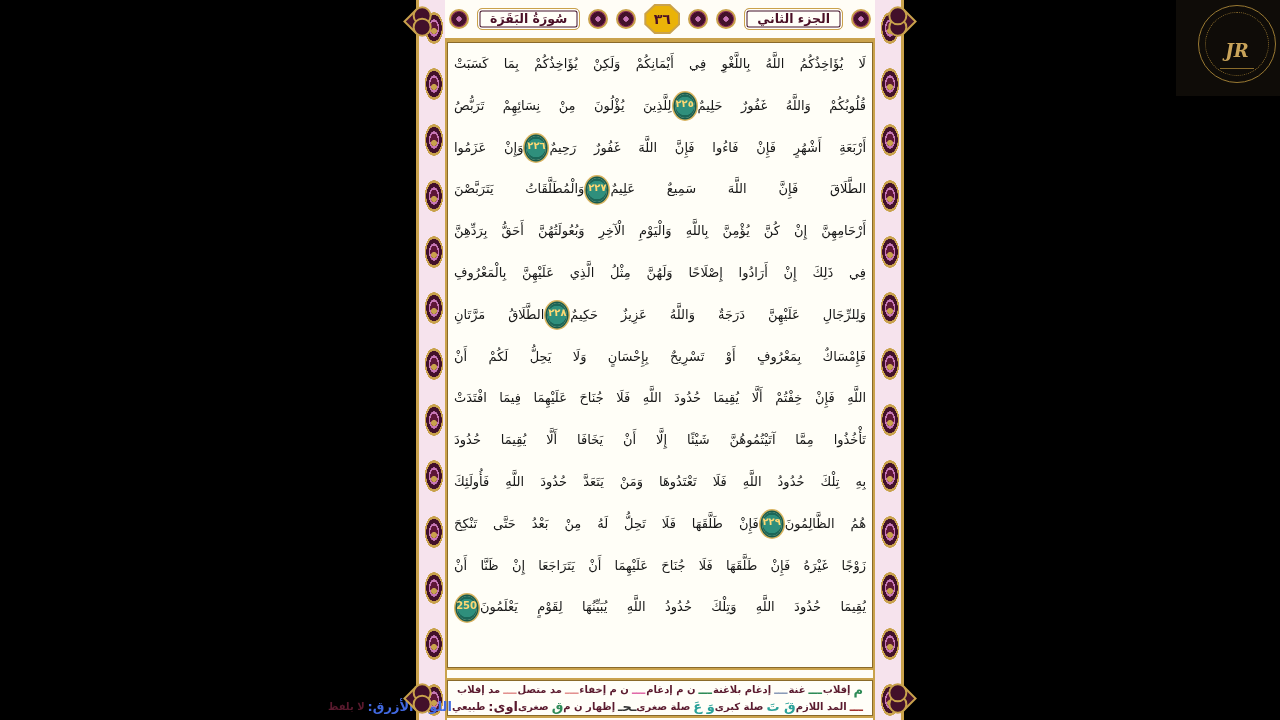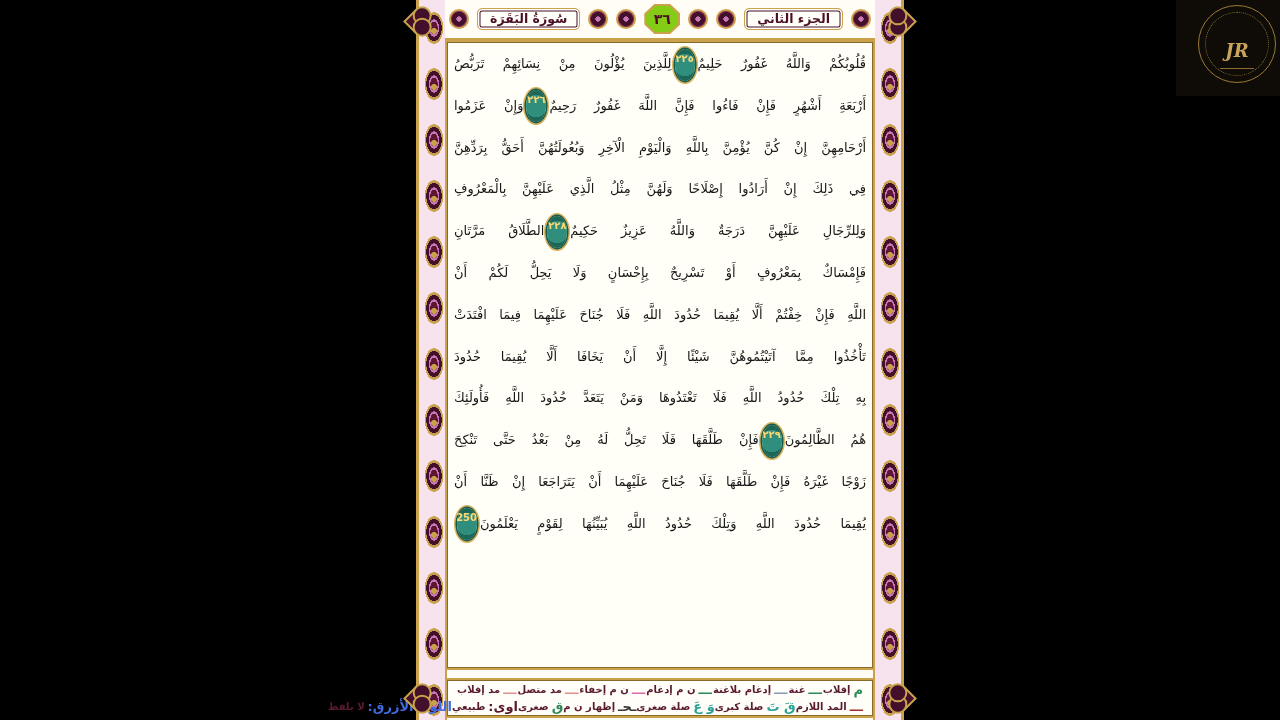--- a/index.html
+++ b/index.html
@@ -33,32 +33,32 @@
                border-bottom:2px solid #caa24c;display:flex;align-items:center;justify-content:space-between;
                padding:0 4px;box-sizing:border-box;}
   .cartouche{background:#fffef8;border:1.5px solid #caa24c;border-radius:5px;
              box-shadow:inset 0 0 0 1.5px #fffef8, inset 0 0 0 2.5px #42102a;
              padding:3px 12px;color:#4a0f26;font-weight:bold;font-size:12.5px;line-height:14px;white-space:nowrap;}
   .medallion{width:20px;height:20px;border-radius:50%;border:2px solid #caa24c;box-sizing:border-box;
              background:radial-gradient(circle at 50% 50%,#c777b6 0 22%,#42102a 24% 60%,#7a2052 62% 78%,#42102a 80%);}
   .octagon-outer{width:36px;height:30px;background:#caa24c;
                  clip-path:polygon(28% 0,72% 0,100% 32%,100% 68%,72% 100%,28% 100%,0 68%,0 32%);
                  display:flex;align-items:center;justify-content:center;}
-  .octagon-inner{width:32px;height:26px;background:#84cc16;
+  .octagon-inner{width:32px;height:26px;background:#eab308;
                  clip-path:polygon(28% 0,72% 0,100% 32%,100% 68%,72% 100%,28% 100%,0 68%,0 32%);
                  display:flex;align-items:center;justify-content:center;
                  color:#4a0f26;font-weight:bold;font-size:14px;}
 
   
   .text-area{position:absolute;left:28px;right:28px;top:40px;bottom:50px;background:#fffef7;
              border:2px solid #caa24c;box-shadow:inset 0 0 0 1px #8a6a2a;box-sizing:border-box;
              padding:1px 7px;}
   .line{direction:rtl;text-align:justify;text-align-last:justify;height:41.8px;line-height:41.8px;
         overflow:hidden;font-size:13px;color:#171717;font-weight:500;}
-  .verse-badge{display:inline-block;width:20px;height:32px;border-radius:50%;vertical-align:middle;
+  .verse-badge{display:inline-block;width:20px;height:24px;border-radius:50%;vertical-align:middle;
                background:radial-gradient(circle,#2f8f7c 0 58%,#1c6758 60% 100%);
                box-shadow:0 0 0 1.5px #175a4d,0 0 0 3px #d8b35f;
                color:#ffd873;font-size:10px;line-height:20px;text-align:center;text-align-last:center;
                font-weight:bold;margin:0 3px;}
 
   
   .legend{position:absolute;left:28px;right:28px;bottom:2px;height:40px;background:#fffef8;
           border:2px solid #caa24c;box-shadow:inset 0 0 0 1px #8a6a2a;box-sizing:border-box;
           display:flex;flex-direction:column;justify-content:center;padding:1px 10px;}
   .legend-row{direction:rtl;display:flex;justify-content:space-between;align-items:center;height:17px;}
@@ -102,22 +102,24 @@
         <span class="octagon-inner">٣٦</span>
       </span>
       <span class="medallion"></span>
       <span class="medallion"></span>
       <span class="cartouche">الجزء الثاني</span>
       <span class="medallion"></span>
     </div>
 
     <div class="text-area">
       <div>
+          <div class="line"><span>لَا يُؤَاخِذُكُمُ اللَّهُ بِاللَّغْوِ فِي أَيْمَانِكُمْ وَلَكِنْ يُؤَاخِذُكُمْ بِمَا كَسَبَتْ</span></div>
           <div class="line"><span>قُلُوبُكُمْ وَاللَّهُ غَفُورٌ حَلِيمٌ</span><span class="verse-badge">٢٢٥</span><span>لِلَّذِينَ يُؤْلُونَ مِنْ نِسَائِهِمْ تَرَبُّصُ</span></div>
           <div class="line"><span>أَرْبَعَةِ أَشْهُرٍ فَإِنْ فَاءُوا فَإِنَّ اللَّهَ غَفُورٌ رَحِيمٌ</span><span class="verse-badge">٢٢٦</span><span>وَإِنْ عَزَمُوا</span></div>
+          <div class="line"><span>الطَّلَاقَ فَإِنَّ اللَّهَ سَمِيعٌ عَلِيمٌ</span><span class="verse-badge">٢٢٧</span><span>وَالْمُطَلَّقَاتُ يَتَرَبَّصْنَ</span></div>
           <div class="line"><span>أَرْحَامِهِنَّ إِنْ كُنَّ يُؤْمِنَّ بِاللَّهِ وَالْيَوْمِ الْآخِرِ وَبُعُولَتُهُنَّ أَحَقُّ بِرَدِّهِنَّ</span></div>
           <div class="line"><span>فِي ذَلِكَ إِنْ أَرَادُوا إِصْلَاحًا وَلَهُنَّ مِثْلُ الَّذِي عَلَيْهِنَّ بِالْمَعْرُوفِ</span></div>
           <div class="line"><span>وَلِلرِّجَالِ عَلَيْهِنَّ دَرَجَةٌ وَاللَّهُ عَزِيزٌ حَكِيمٌ</span><span class="verse-badge">٢٢٨</span><span>الطَّلَاقُ مَرَّتَانِ</span></div>
           <div class="line"><span>فَإِمْسَاكٌ بِمَعْرُوفٍ أَوْ تَسْرِيحٌ بِإِحْسَانٍ وَلَا يَحِلُّ لَكُمْ أَنْ</span></div>
           <div class="line"><span>اللَّهِ فَإِنْ خِفْتُمْ أَلَّا يُقِيمَا حُدُودَ اللَّهِ فَلَا جُنَاحَ عَلَيْهِمَا فِيمَا افْتَدَتْ</span></div>
           <div class="line"><span>تَأْخُذُوا مِمَّا آتَيْتُمُوهُنَّ شَيْئًا إِلَّا أَنْ يَخَافَا أَلَّا يُقِيمَا حُدُودَ</span></div>
           <div class="line"><span>بِهِ تِلْكَ حُدُودُ اللَّهِ فَلَا تَعْتَدُوهَا وَمَنْ يَتَعَدَّ حُدُودَ اللَّهِ فَأُولَئِكَ</span></div>
           <div class="line"><span>هُمُ الظَّالِمُونَ</span><span class="verse-badge">٢٢٩</span><span>فَإِنْ طَلَّقَهَا فَلَا تَحِلُّ لَهُ مِنْ بَعْدُ حَتَّى تَنْكِحَ</span></div>
           <div class="line"><span>زَوْجًا غَيْرَهُ فَإِنْ طَلَّقَهَا فَلَا جُنَاحَ عَلَيْهِمَا أَنْ يَتَرَاجَعَا إِنْ ظَنَّا أَنْ</span></div>
           <div class="line"><span>يُقِيمَا حُدُودَ اللَّهِ وَتِلْكَ حُدُودُ اللَّهِ يُبَيِّنُهَا لِقَوْمٍ يَعْلَمُونَ</span><span class="verse-badge">250</span></div>

